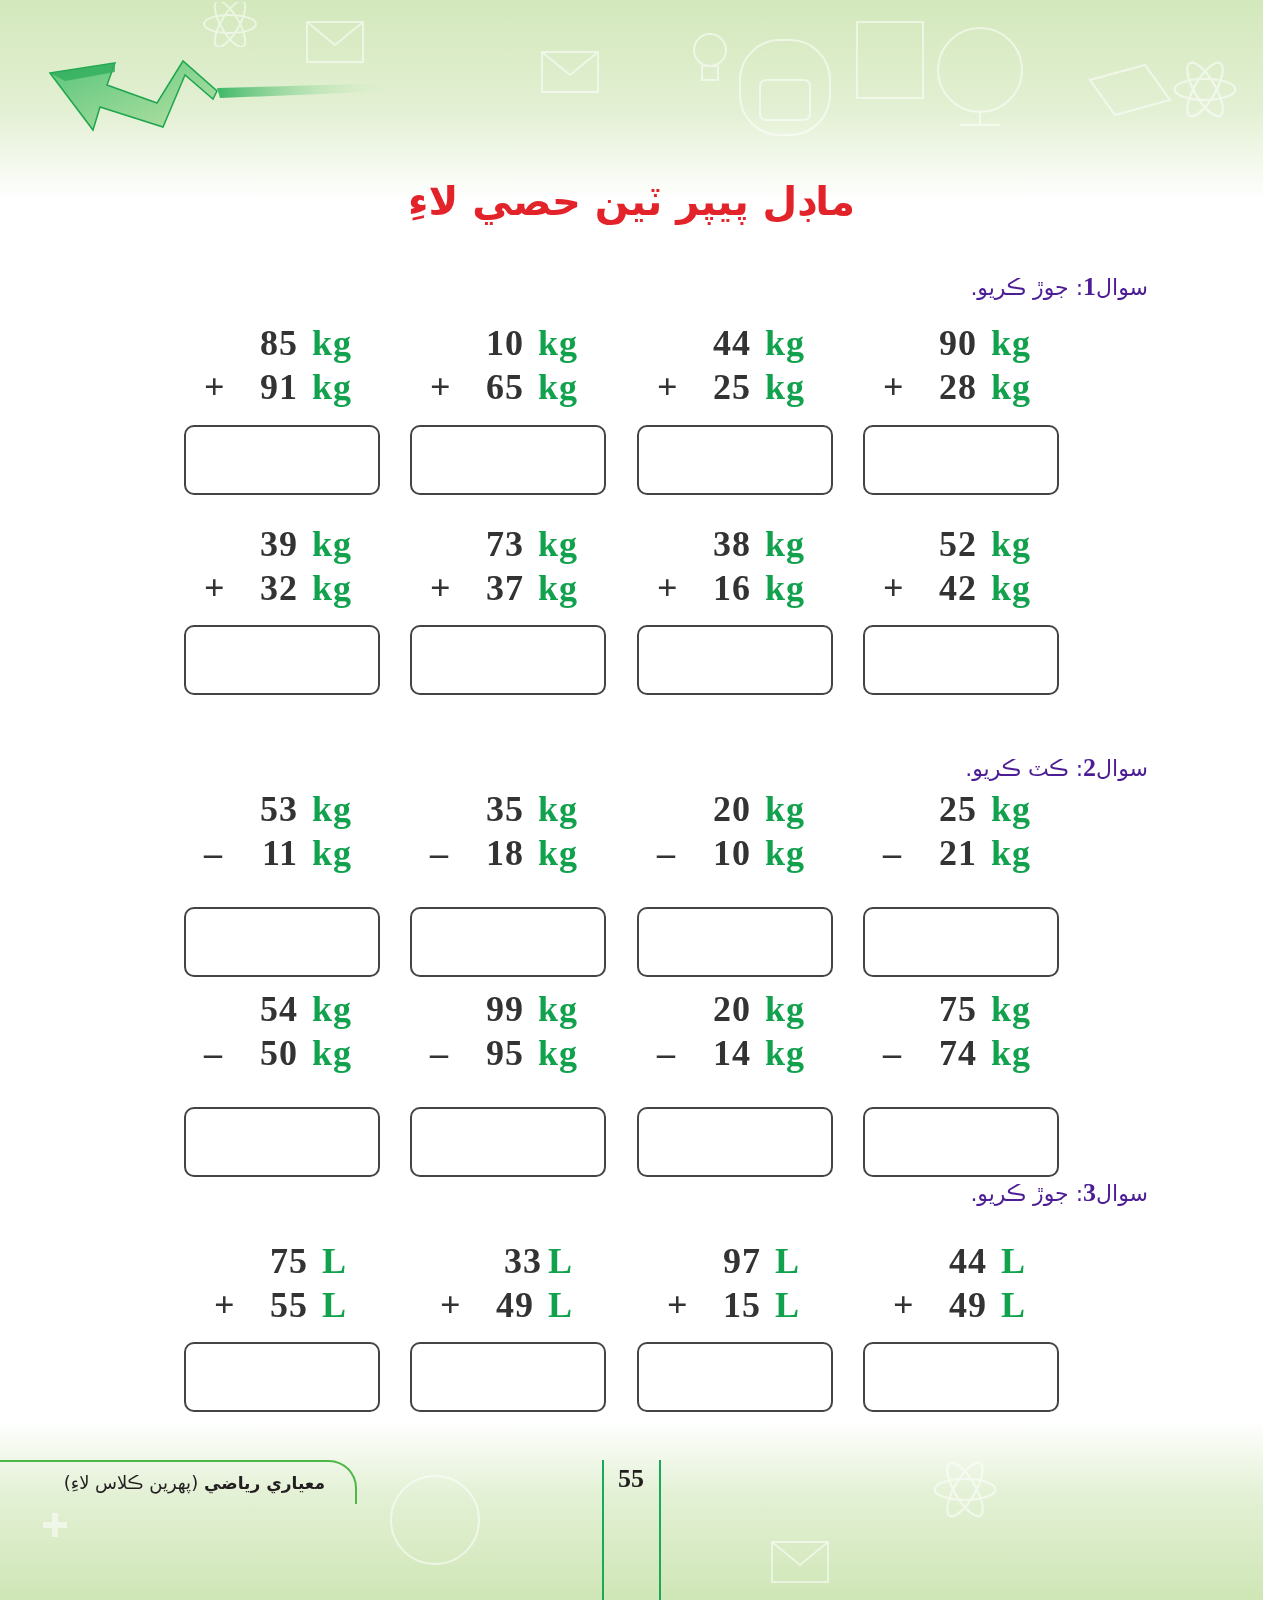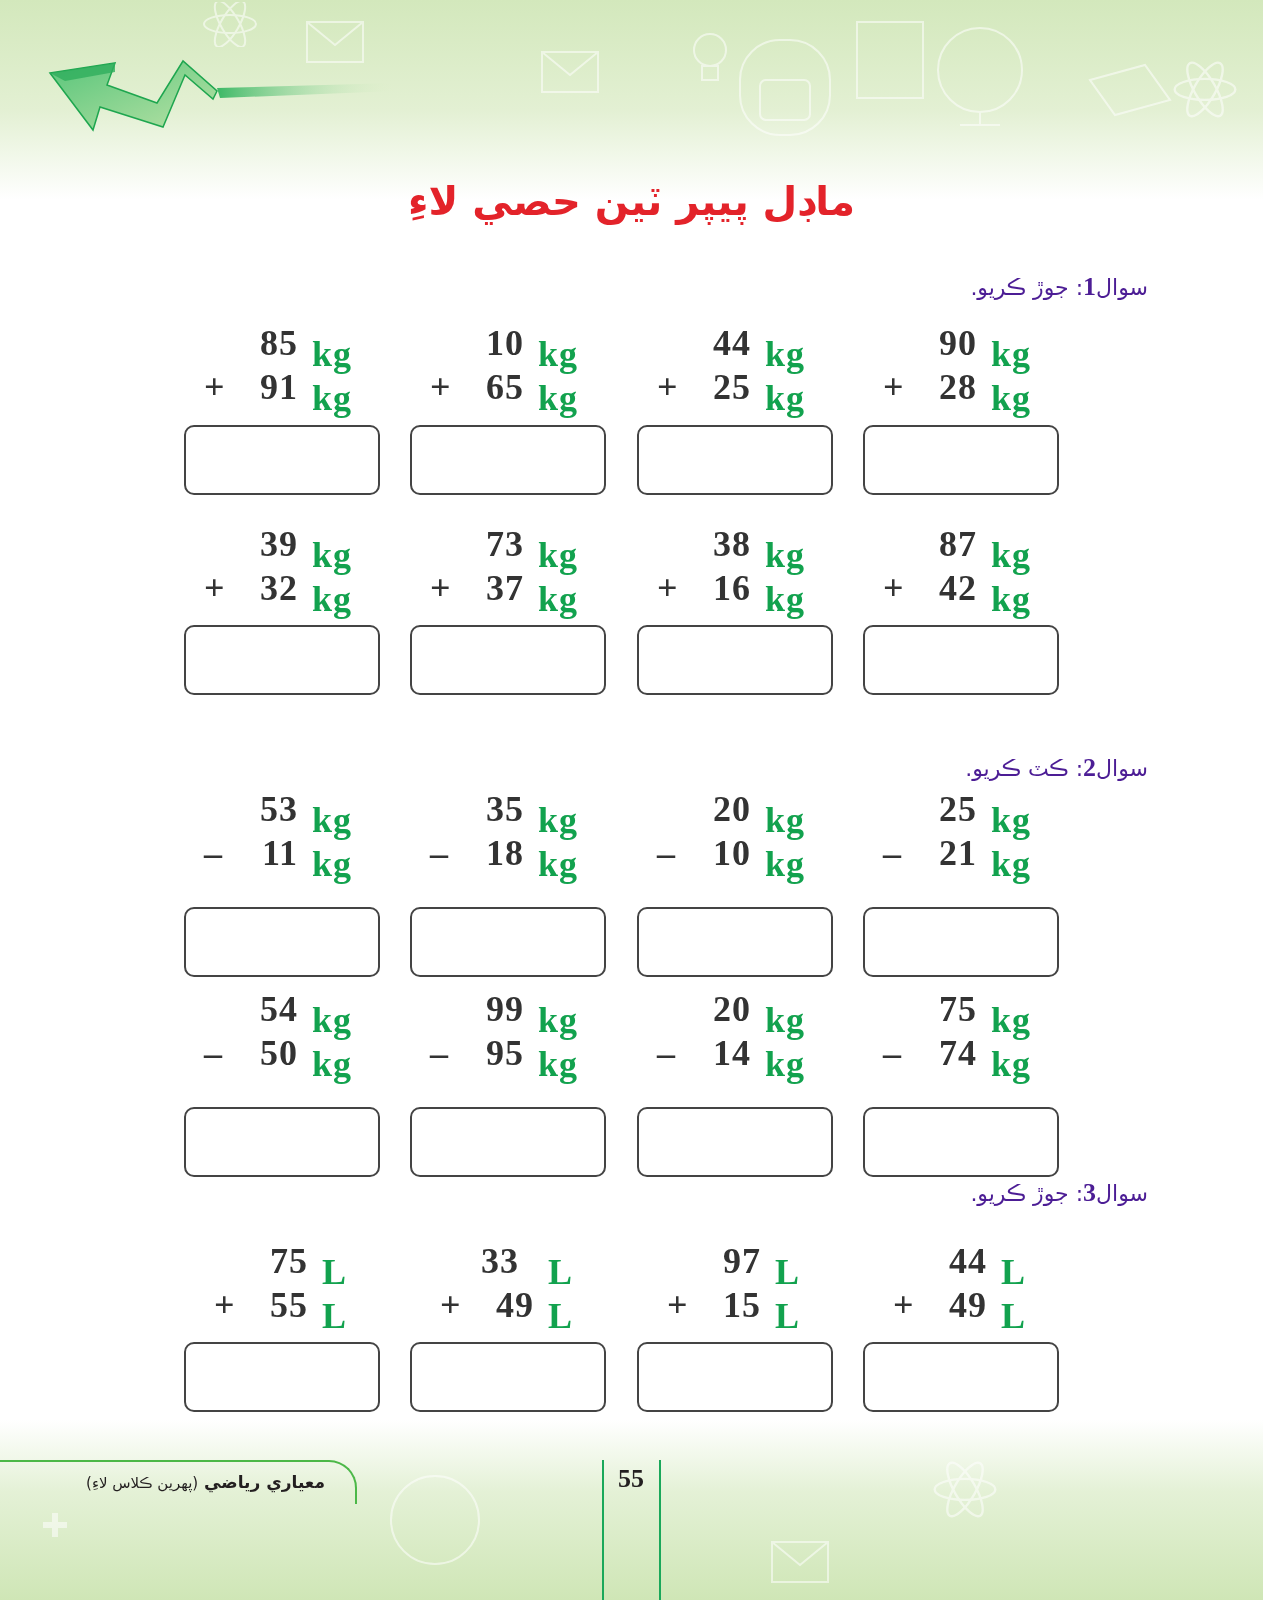--- a/index.html
+++ b/index.html
@@ -29,37 +29,37 @@
   }
   .question-label .num { font-family:"Liberation Serif", serif; font-weight:bold; font-size:26px; }
   .row { position:absolute; left:0; width:1263px; }
   .problem { position:absolute; width:196px; }
   .line {
     position:relative; height:44px; font-weight:bold; font-size:36px;
     color:#333333; letter-spacing:1px;
   }
   .line .op { position:absolute; left:20px; top:0; }
   .line .n { position:absolute; right:82px; top:0; text-align:right; }
-  .line .u { position:absolute; left:128px; top:11px; color:#12a24e; }
+  .line .u { position:absolute; left:128px; top:0; color:#12a24e; }
   .line .u.L { left:138px; }
   .answer-box {
     position:absolute; left:0; width:192px; height:66px;
     border:2px solid #444; border-radius:10px; background:transparent;
   }
   .footer-tab {
     position:absolute; left:0; top:1460px; width:355px; height:42px;
     border-top:2px solid #4cb848; border-right:2px solid #4cb848;
     border-top-right-radius:28px;
   }
   .footer-text {
     position:absolute; right:30px; top:10px; direction:rtl; font-size:17px;
     font-family:"DejaVu Sans", sans-serif; color:#231f20; font-weight:bold;
     white-space:nowrap;
   }
-  .footer-text .sub { font-weight:normal; font-size:15px; }
+  .footer-text .sub { font-weight:normal; font-size:18px; }
   .page-line { position:absolute; top:1460px; width:2px; height:140px; background:#1aa85a; }
   .page-num {
     position:absolute; left:596px; width:50px; top:1464px; text-align:center;
     font-size:26px; font-weight:bold; color:#231f20;
   }
 </style>
 </head>
 <body>
 
 <div class="top-banner">
@@ -206,21 +206,21 @@
       </div>
     <div class="line">
         <span class="op">+</span>
         <span class="n">16</span>
         <span class="u">kg</span>
       </div>
     <div class="answer-box" style="top:102px"></div>
   </div>
   <div class="problem" style="left:863px">
     <div class="line">
-        <span class="n">87</span>
+        <span class="n">52</span>
         <span class="u">kg</span>
       </div>
     <div class="line">
         <span class="op">+</span>
         <span class="n">42</span>
         <span class="u">kg</span>
       </div>
     <div class="answer-box" style="top:102px"></div>
   </div>
 </div>
@@ -343,21 +343,21 @@
       </div>
     <div class="line">
         <span class="op" style="left:30px">+</span>
         <span class="n" style="right:72px">55</span>
         <span class="u L">L</span>
       </div>
     <div class="answer-box" style="top:102px"></div>
   </div>
   <div class="problem" style="left:410px">
     <div class="line">
-        <span class="n" style="right:87px">33</span>
+        <span class="n" style="right:64px">33</span>
         <span class="u L">L</span>
       </div>
     <div class="line">
         <span class="op" style="left:30px">+</span>
         <span class="n" style="right:72px">49</span>
         <span class="u L">L</span>
       </div>
     <div class="answer-box" style="top:102px"></div>
   </div>
   <div class="problem" style="left:637px">

